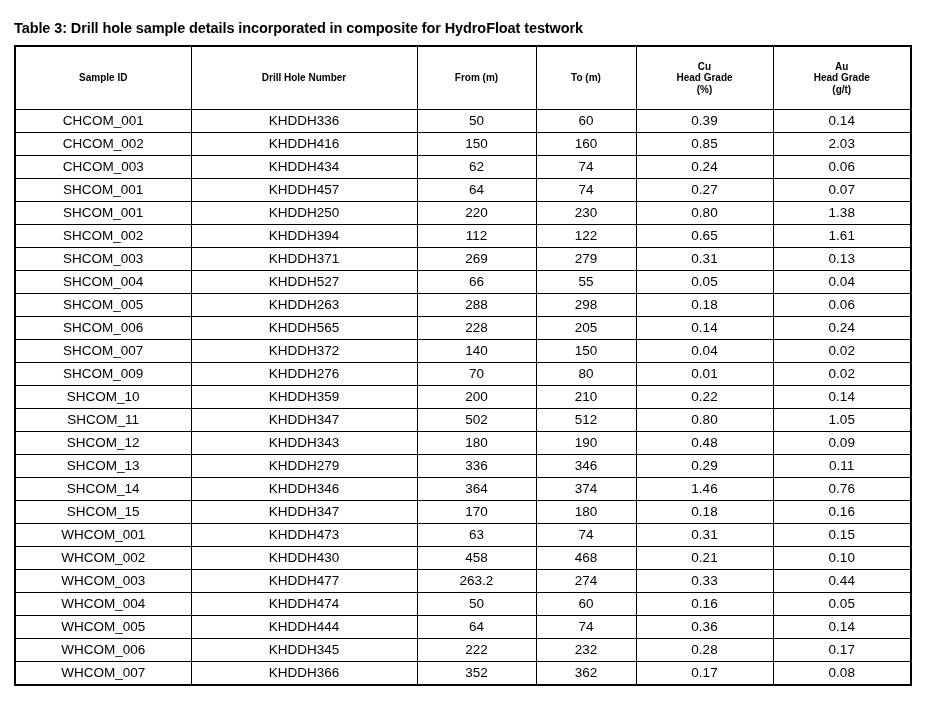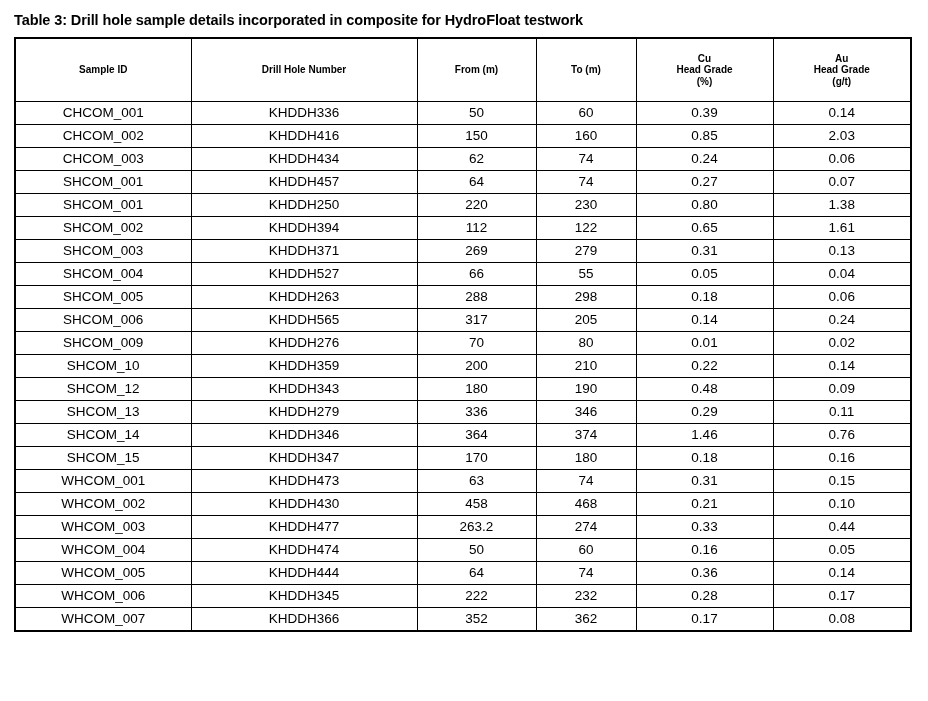--- a/index.html
+++ b/index.html
@@ -8,21 +8,21 @@
     background: #ffffff;
   }
   body {
     width: 928px;
     height: 701px;
     font-family: "Liberation Sans", sans-serif;
     color: #000000;
     overflow: hidden;
   }
   .page {
-    padding: 8px 10px 0 14px;
+    padding: 16px 10px 0 14px;
     box-sizing: border-box;
     border-radius: 9px;
   }
   .caption {
     font-size: 14.5px;
     font-weight: bold;
     letter-spacing: -0.1px;
     margin: 4px 0 9px 0;
     white-space: nowrap;
   }
@@ -172,42 +172,58 @@
           <td>SHCOM_005</td>
           <td>KHDDH263</td>
           <td>288</td>
           <td>298</td>
           <td>0.18</td>
           <td>0.06</td>
         </tr>
         <tr>
           <td>SHCOM_006</td>
           <td>KHDDH565</td>
-          <td>317</td>
+          <td>228</td>
           <td>205</td>
           <td>0.14</td>
           <td>0.24</td>
+        </tr>
+        <tr>
+          <td>SHCOM_007</td>
+          <td>KHDDH372</td>
+          <td>140</td>
+          <td>150</td>
+          <td>0.04</td>
+          <td>0.02</td>
         </tr>
         <tr>
           <td>SHCOM_009</td>
           <td>KHDDH276</td>
           <td>70</td>
           <td>80</td>
           <td>0.01</td>
           <td>0.02</td>
         </tr>
         <tr>
           <td>SHCOM_10</td>
           <td>KHDDH359</td>
           <td>200</td>
           <td>210</td>
           <td>0.22</td>
           <td>0.14</td>
         </tr>
         <tr>
+          <td>SHCOM_11</td>
+          <td>KHDDH347</td>
+          <td>502</td>
+          <td>512</td>
+          <td>0.80</td>
+          <td>1.05</td>
+        </tr>
+        <tr>
           <td>SHCOM_12</td>
           <td>KHDDH343</td>
           <td>180</td>
           <td>190</td>
           <td>0.48</td>
           <td>0.09</td>
         </tr>
         <tr>
           <td>SHCOM_13</td>
           <td>KHDDH279</td>

